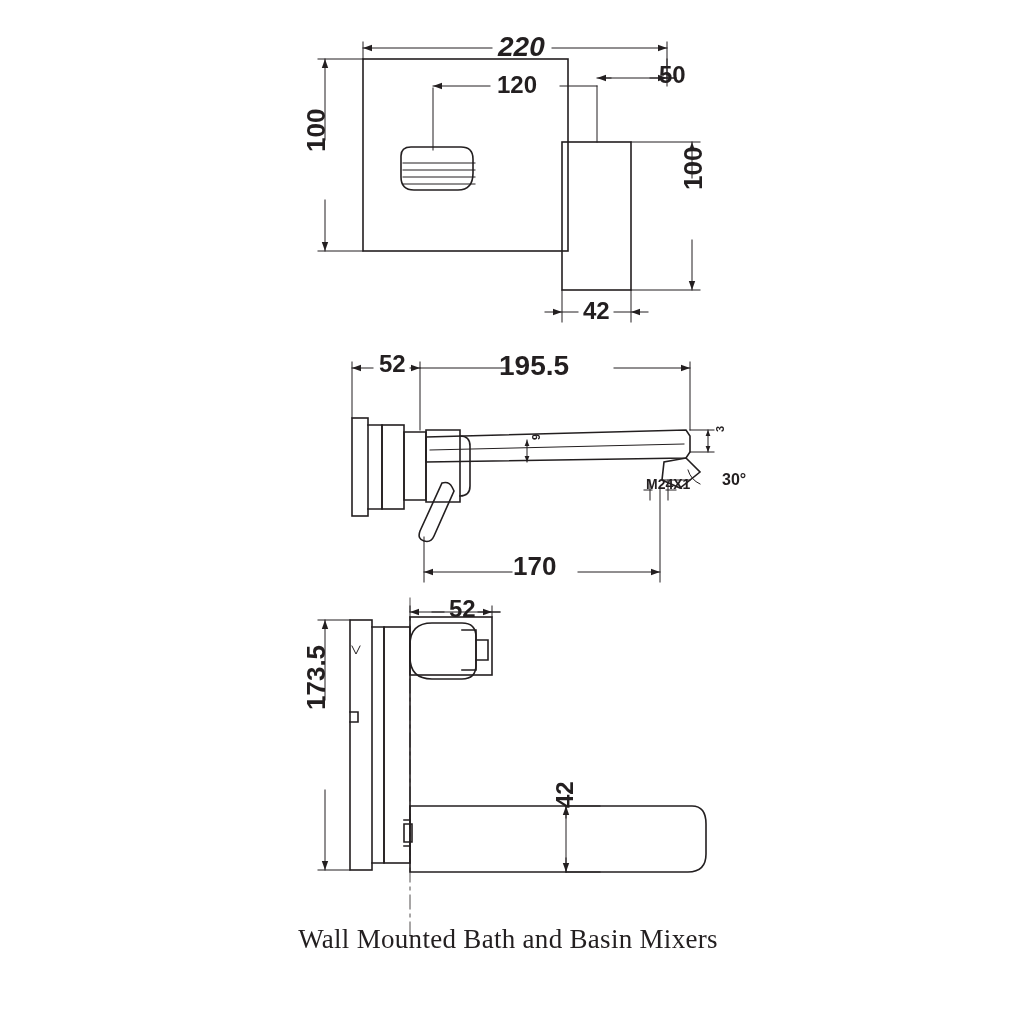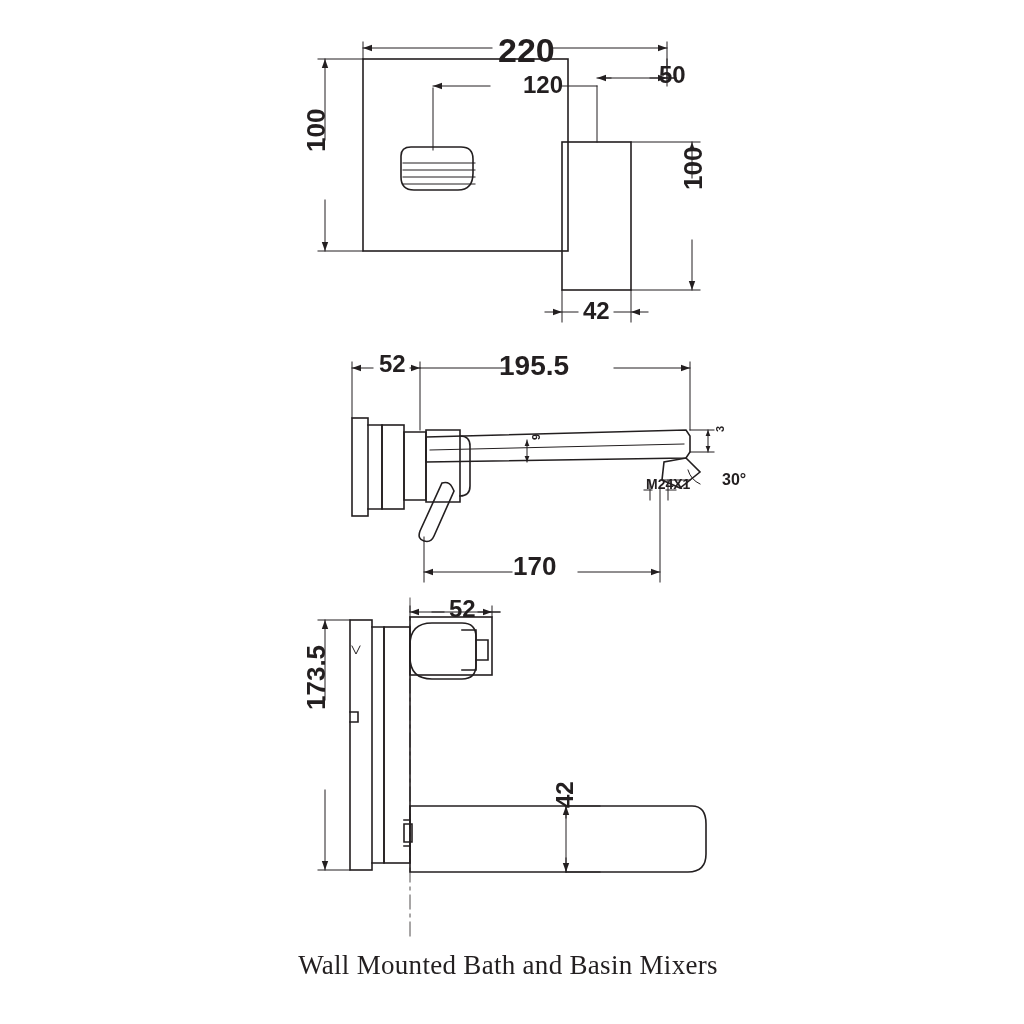--- a/index.html
+++ b/index.html
@@ -22,22 +22,22 @@
     height: 1024px;
   }
   .dim-label {
     position: absolute;
     font-family: "Liberation Sans", sans-serif;
     font-weight: bold;
     color: #231f20;
     white-space: nowrap;
     line-height: 1;
   }
-  .dim-220 { left: 498px; top: 33px; font-size: 34px; }
-  .dim-120 { left: 523px; top: 73px; font-size: 24px; }
+  .dim-220 { left: 498px; top: 33px; font-size: 28px; font-style: italic; }
+  .dim-120 { left: 497px; top: 73px; font-size: 24px; }
   .dim-50  { left: 617px; top: 63px; font-size: 24px; margin-left: 42px; }
   .dim-100-left {
     left: 303px; top: 152px; font-size: 26px;
     transform: rotate(-90deg); transform-origin: left top;
   }
   .dim-100-right {
     left: 680px; top: 190px; font-size: 26px;
     transform: rotate(-90deg); transform-origin: left top;
   }
   .dim-42-top { left: 583px; top: 299px; font-size: 24px; }
@@ -62,21 +62,21 @@
     transform: rotate(-90deg); transform-origin: left top;
   }
   .dim-42-bot {
     left: 553px; top: 808px; font-size: 24px;
     transform: rotate(-90deg); transform-origin: left top;
   }
 
   #caption {
     position: absolute;
     left: 0;
-    top: 950px;
+    top: 924px;
     width: 1016px;
     text-align: center;
     font-family: "Liberation Serif", serif;
     font-size: 27px;
     color: #231f20;
     letter-spacing: 0.3px;
   }
 </style>
 </head>
 <body>

